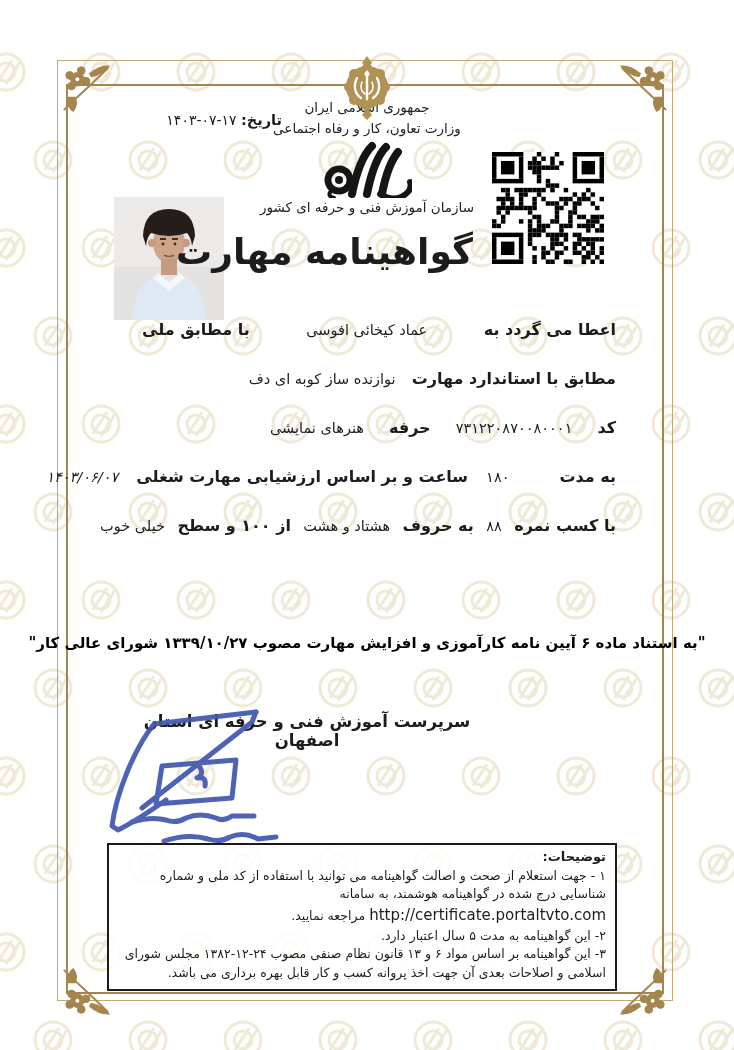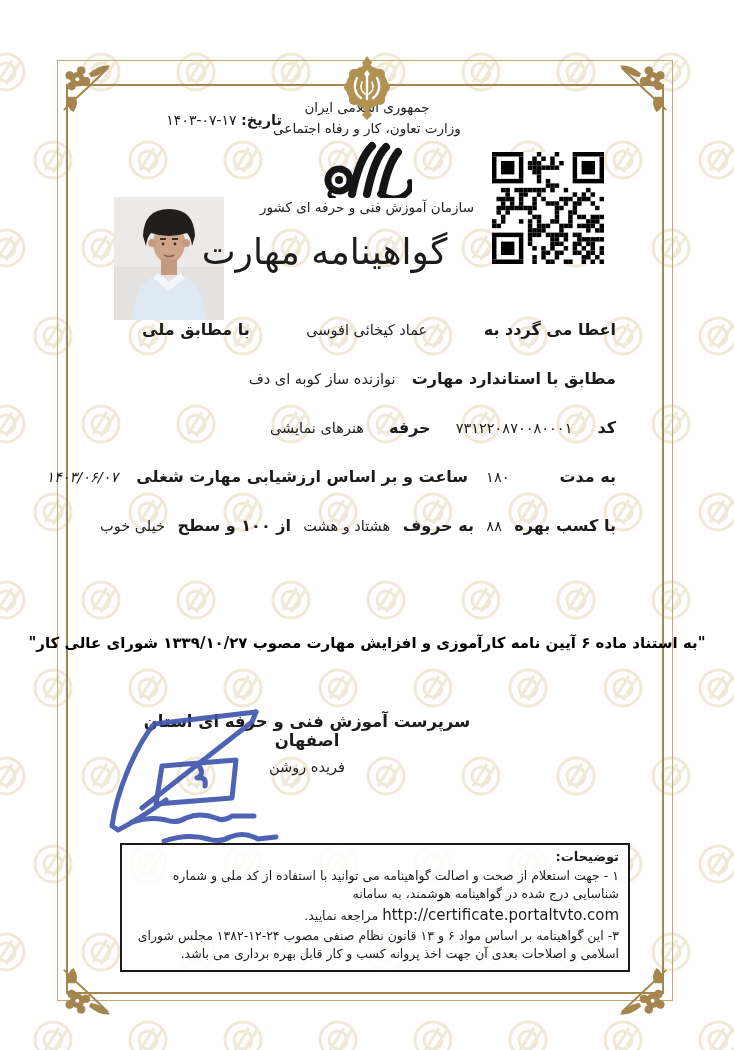--- a/index.html
+++ b/index.html
@@ -17,39 +17,39 @@
   .hdr{position:absolute;left:0;width:734px;text-align:center;font-size:13.5px;color:#222;z-index:2;}
   .hdr.country{top:99px;}
   .hdr.ministry{top:120px;}
   .hdr.org{top:199px;}
   .tvto{position:absolute;left:322px;top:140px;width:90px;height:58px;z-index:2;}
   .serial-block{position:absolute;left:70px;top:112px;width:212px;direction:rtl;text-align:right;z-index:2;font-size:14px;}
   .serial-block .row{margin-bottom:13px;white-space:nowrap;}
   .serial-block .lbl{font-weight:bold;font-size:14.5px;}
   .qr{position:absolute;left:492px;top:152px;width:112px;height:112px;z-index:2;background:#fff;}
   .photo{position:absolute;left:114px;top:197px;width:110px;height:123px;z-index:2;}
-  .title{position:absolute;left:0;top:231px;width:649px;text-align:center;font-size:36px;font-weight:normal;z-index:2;direction:rtl;}
+  .title{position:absolute;left:0;top:231px;width:649px;text-align:center;font-size:36px;font-weight:bold;z-index:2;direction:rtl;}
   .body-lines{position:absolute;left:100px;right:118px;top:320px;z-index:2;display:flex;flex-direction:column;gap:30px;direction:rtl;}
   .line{display:flex;direction:rtl;align-items:baseline;font-size:14.5px;}
   .line .lbl{font-weight:bold;font-size:16px;white-space:nowrap;}
   .line .val{white-space:nowrap;}
   .l1{justify-content:space-between;padding-left:42px;}
   .l2{gap:16px;}
   .l3{gap:25px;}
   .l4{gap:18px;}
   .l4 .gap-lg{margin-inline-start:32px;}
   .l4 .push{margin-inline-start:auto;font-style:italic;}
   .l5{justify-content:space-between;}
   .ltr{direction:ltr;unicode-bidi:isolate;}
   .quote{position:absolute;left:0;top:634px;width:734px;text-align:center;font-size:15px;font-weight:bold;color:#000;z-index:2;direction:rtl;}
   .signatory{position:absolute;left:118px;top:712px;width:378px;text-align:center;z-index:3;direction:rtl;}
   .signatory .sig-title{font-size:16.5px;font-weight:bold;}
   .signatory .sig-name{font-size:14.5px;margin-top:9px;}
   .signature{position:absolute;left:104px;top:704px;width:185px;height:142px;z-index:4;}
-  .notes-box{position:absolute;left:107px;top:843px;width:510px;box-sizing:border-box;border:2px solid #1a1a1a;background:rgba(255,255,255,.85);padding:2px 9px 6px 9px;direction:rtl;text-align:right;font-size:12.5px;line-height:1.5;z-index:3;margin-left:13px;}
+  .notes-box{position:absolute;left:107px;top:843px;width:510px;box-sizing:border-box;border:2px solid #1a1a1a;background:rgba(255,255,255,.85);padding:2px 9px 6px 9px;direction:rtl;text-align:right;font-size:12.5px;line-height:1.5;z-index:3;}
   .notes-box .heading{font-weight:bold;font-size:13px;}
   .notes-box .url{font-size:15px;font-family:"DejaVu Sans",sans-serif;}
   .office{position:absolute;right:88px;top:961px;direction:rtl;font-size:12.5px;z-index:2;}
 </style>
 </head>
 <body>
 
 <div class="page">
 
   <svg class="wm-layer" xmlns="http://www.w3.org/2000/svg">
@@ -518,51 +518,51 @@
       <span class="lbl">حرفه</span>
       <span class="val">هنرهای نمایشی</span>
     </div>
     <div class="line l4">
       <span class="lbl">به مدت</span>
       <span class="val gap-lg">۱۸۰</span>
       <span class="lbl">ساعت و بر اساس ارزشیابی مهارت شغلی</span>
       <bdi class="val ltr push">۱۴۰۳/۰۶/۰۷</bdi>
     </div>
     <div class="line l5">
-      <span class="lbl">با کسب بهره</span>
+      <span class="lbl">با کسب نمره</span>
       <span class="val">۸۸</span>
       <span class="lbl">به حروف</span>
       <span class="val">هشتاد و هشت</span>
       <span class="lbl">از ۱۰۰ و سطح</span>
       <span class="val">خیلی خوب</span>
     </div>
   </div>
 
   <div class="quote">"به استناد ماده ۶ آیین نامه کارآموزی و افزایش مهارت مصوب ۱۳۳۹/۱۰/۲۷ شورای عالی کار"</div>
 
   <div class="signatory">
     <div class="sig-title">سرپرست آموزش فنی و حرفه ای استان اصفهان</div>
-    <div class="sig-name">فریده روشن</div>
   </div>
 
   <svg class="signature" viewBox="0 0 185 142" xmlns="http://www.w3.org/2000/svg">
     <g stroke="#4156ae" stroke-width="5" fill="none" stroke-linecap="round" stroke-linejoin="round" opacity="0.92">
       <path d="M152,8 L50,20 C30,45 12,90 8,122 L14,126 C30,118 42,110 62,96"></path>
       <path d="M152,8 L148,18 L38,104"></path>
       <path d="M58,62 L132,56 L128,94 L52,100 Z"></path>
       <path d="M95,62 q6,8 -2,12 q10,-2 8,8"></path>
       <path d="M28,118 q20,-6 34,-2 q10,4 20,-2 q14,-6 30,0 q8,4 16,-2 L150,112"></path>
       <path d="M60,137 q24,-8 44,-2 q12,4 22,-2 q14,-6 28,2 L172,133"></path>
     </g>
   </svg>
 
   <div class="notes-box">
     <div class="heading">توضیحات:</div>
     <div>
       <span>۱ - جهت استعلام از صحت و اصالت گواهینامه می توانید با استفاده از کد ملی و شماره شناسایی درج شده در گواهینامه هوشمند، به سامانه</span>
       <span class="url ltr">http://certificate.portaltvto.com</span>
       <span>مراجعه نمایید.</span>
     </div>
+    <div>۲- این گواهینامه به مدت ۵ سال اعتبار دارد.</div>
     <div>۳- این گواهینامه بر اساس مواد ۶ و ۱۳ قانون نظام صنفی مصوب ۲۴-۱۲-۱۳۸۲ مجلس شورای اسلامی و اصلاحات بعدی آن جهت اخذ پروانه کسب و کار قابل بهره برداری می باشد.</div>
   </div>
 
 
 </div>
 
 </body></html>

